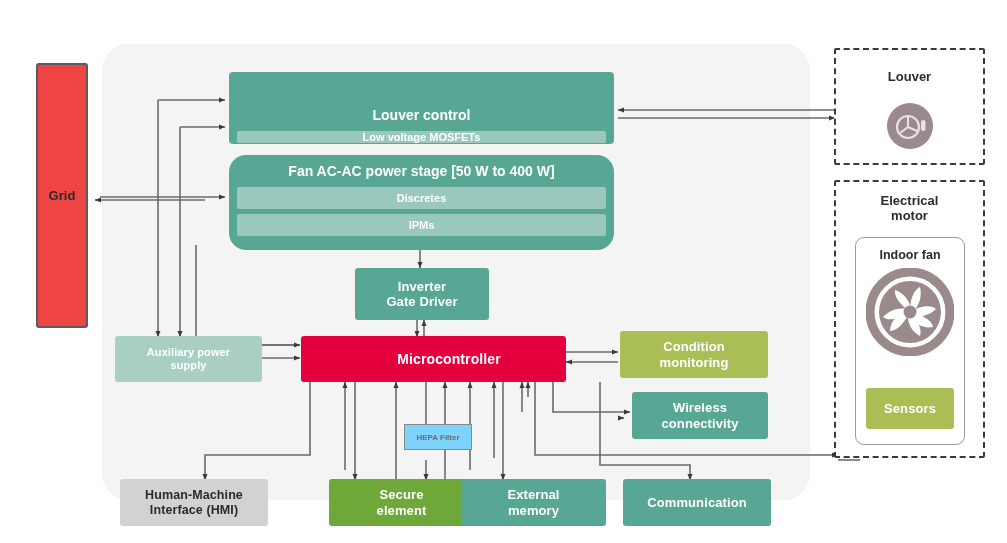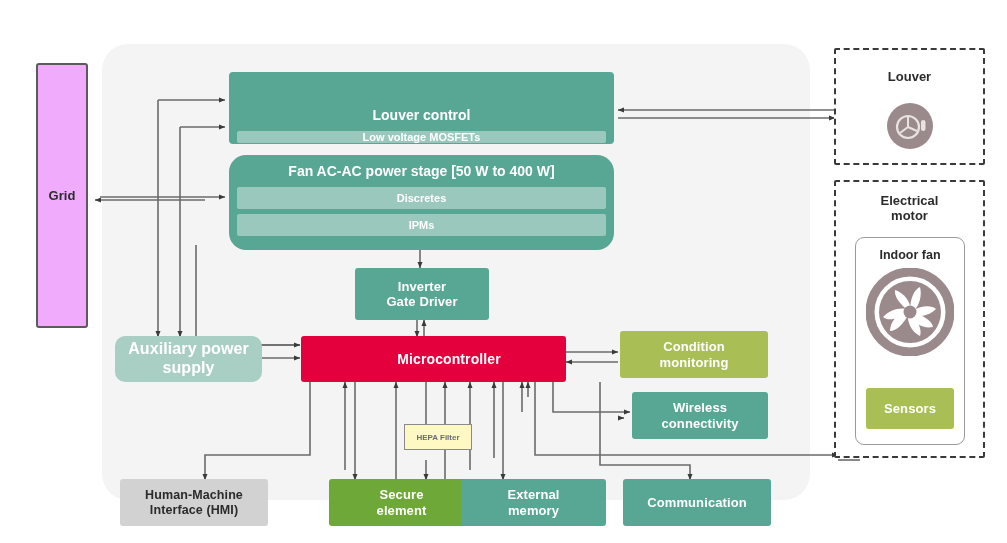--- a/index.html
+++ b/index.html
@@ -34,21 +34,21 @@
     border-radius:3px;
   }
   .blk .cap{display:block;width:100%;}
 
   .teal{background:#58a694;}
   .red{background:#e4003c;}
   .grass{background:#6ea838;}
   .olive{background:#a9bf56;}
   .mint{background:#a9cfc5;}
   .grey{background:#d2d2d2;color:#2b2b2b;}
-  .white{background:#f0abfc;color:#2b2b2b;border:2px solid #5b5b5b;}
+  .white{background:#ef4444;color:#2b2b2b;border:2px solid #5b5b5b;}
 
   
   .stack{
     position:absolute;
     box-sizing:border-box;
     background:#58a694;
     border-radius:4px;
     padding:5px 8px 7px 8px;
     display:flex;flex-direction:column;gap:5px;
   }
@@ -78,21 +78,21 @@
     background:#ffffff;border:1px solid #9a9a9a;border-radius:9px;
   }
 
   
   .circ{
     position:absolute;border-radius:50%;
     background:#9b8a8c;
   }
   .hepa{
     position:absolute;box-sizing:border-box;
-    background:#fef9c3;border:1px solid #8a8a8a;
+    background:#7dd3fc;border:1px solid #8a8a8a;
     display:flex;align-items:center;justify-content:center;
     color:#6a6a7a;font-weight:bold;
   }
 
   
   #wires{position:absolute;left:0;top:0;width:1007px;height:543px;pointer-events:none;}
 </style>
 </head>
 <body>
 
@@ -180,21 +180,21 @@
     <div class="title" style="font-size:14px;">Fan AC-AC power stage [50 W  to 400 W]</div>
     <div class="sub" style="font-size:11px;height:22px;">Discretes</div>
     <div class="sub" style="font-size:11px;height:22px;">IPMs</div>
   </div>
 
   <div class="blk teal" style="left:355px;top:268px;width:134px;height:52px;font-size:13px;">
     <span class="cap">Inverter</span>
     <span class="cap">Gate Driver</span>
   </div>
 
-  <div class="blk mint" style="left:115px;top:336px;width:147px;height:46px;font-size:16px;border-radius:10px;">
+  <div class="blk mint" style="left:115px;top:336px;width:147px;height:46px;font-size:11px;">
     <span class="cap">Auxiliary power</span>
     <span class="cap">supply</span>
   </div>
 
   <div class="blk red" style="left:301px;top:336px;width:265px;height:46px;font-size:14px;padding-left:31px;">
     <span class="cap">Microcontroller</span>
   </div>
 
   <div class="blk olive" style="left:620px;top:331px;width:148px;height:47px;font-size:13px;">
     <span class="cap">Condition</span>

